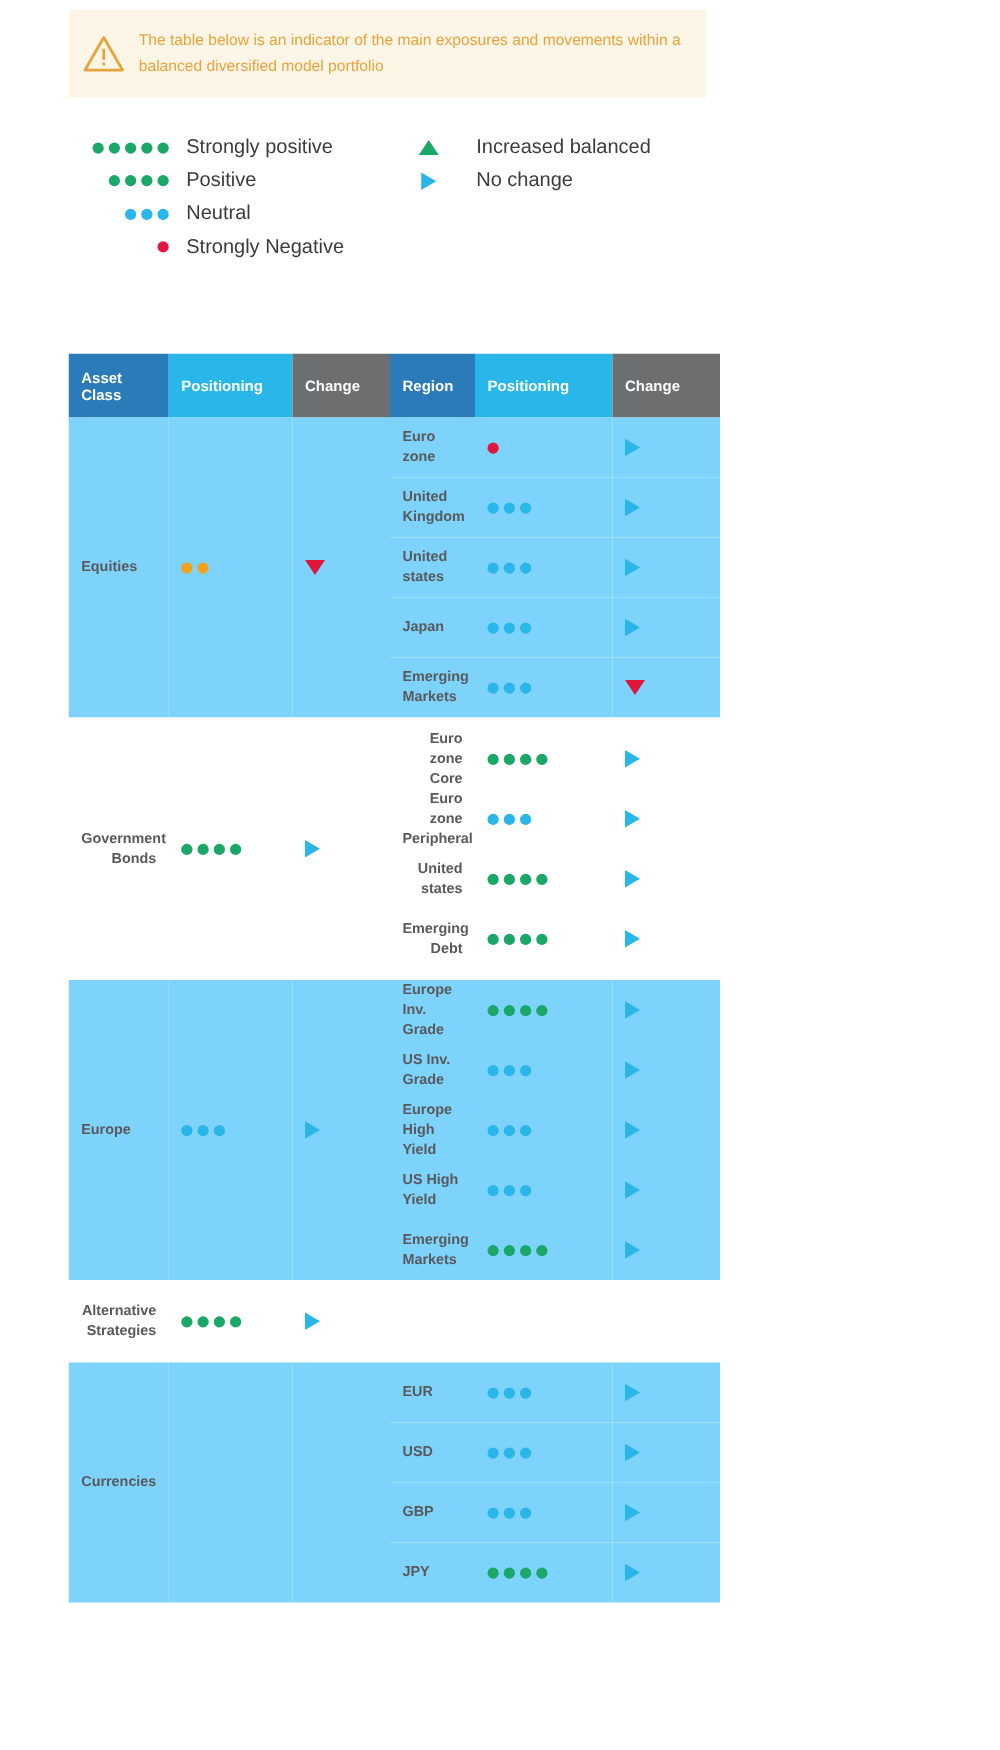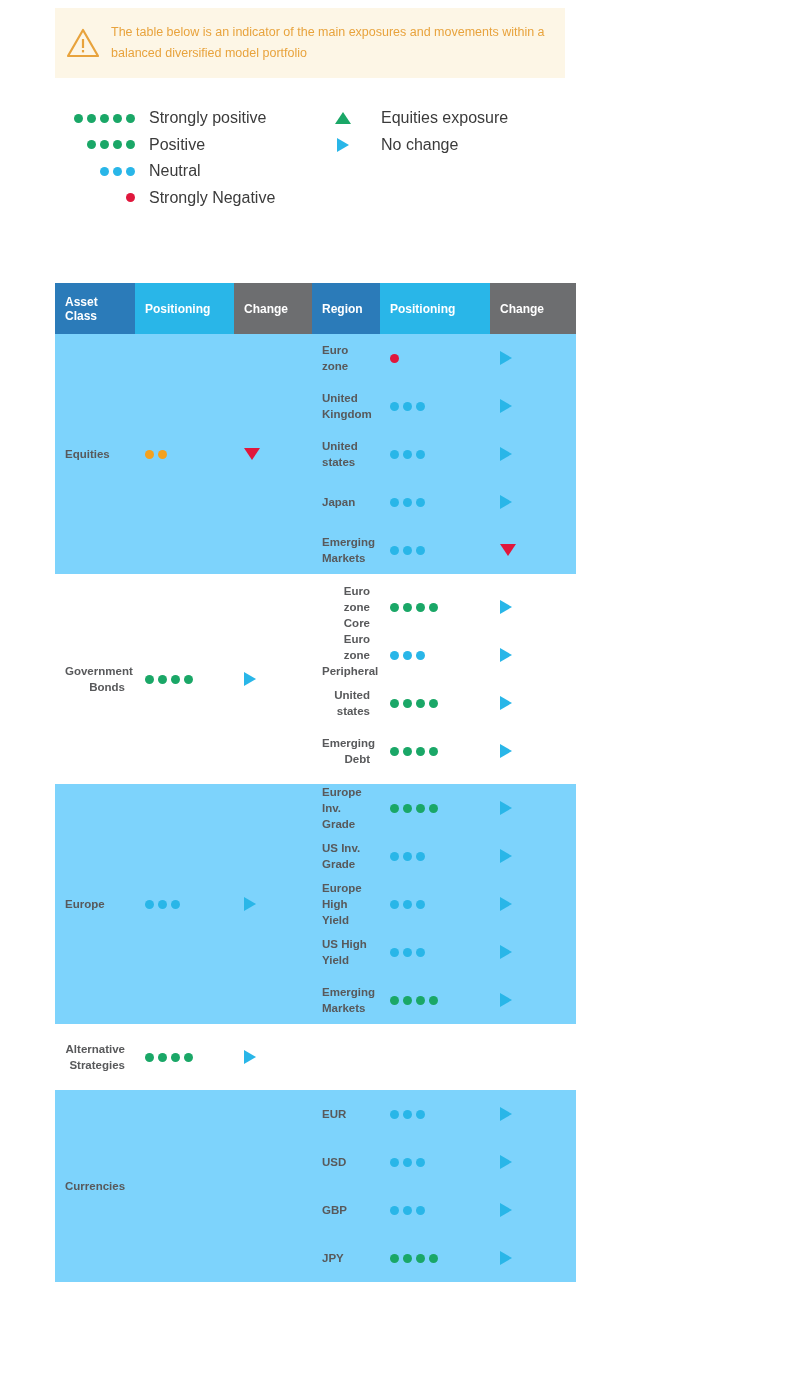--- a/index.html
+++ b/index.html
@@ -218,21 +218,21 @@
         </div>
         <div class="legend-label">Strongly Negative</div>
       </div>
     </div>
 
     <div class="legend-col-right">
       <div class="legend-row right">
         <div class="legend-sym">
             <span class="tri-up"></span>
           </div>
-        <div class="legend-label">Equities exposure</div>
+        <div class="legend-label">Increased balanced</div>
       </div>
       <div class="legend-row right">
         <div class="legend-sym">
             <span class="tri-right"></span>
           </div>
         <div class="legend-label">No change</div>
       </div>
     </div>
   </div>
 

